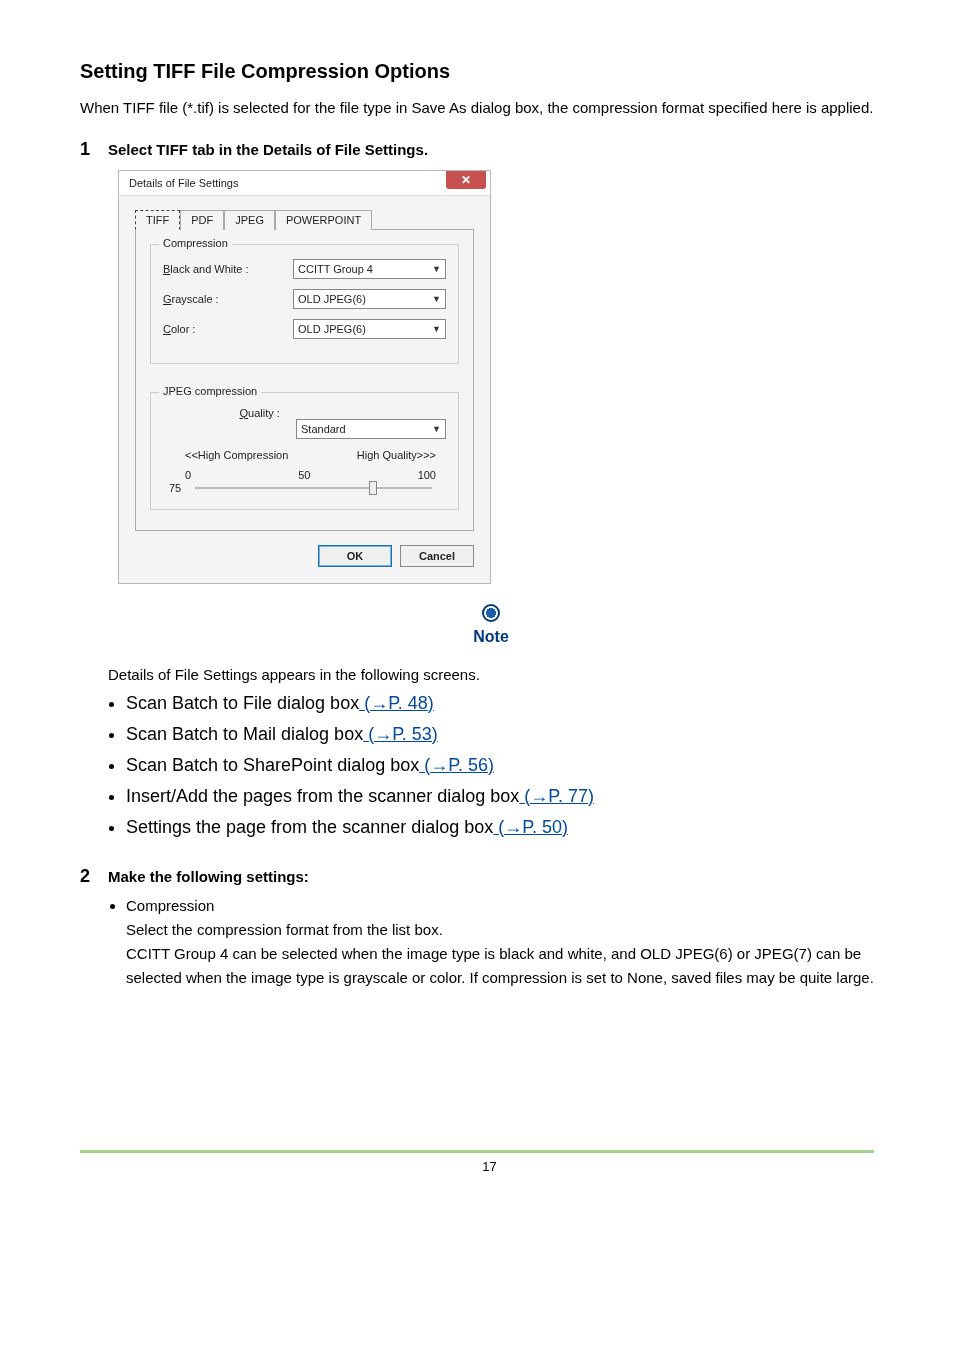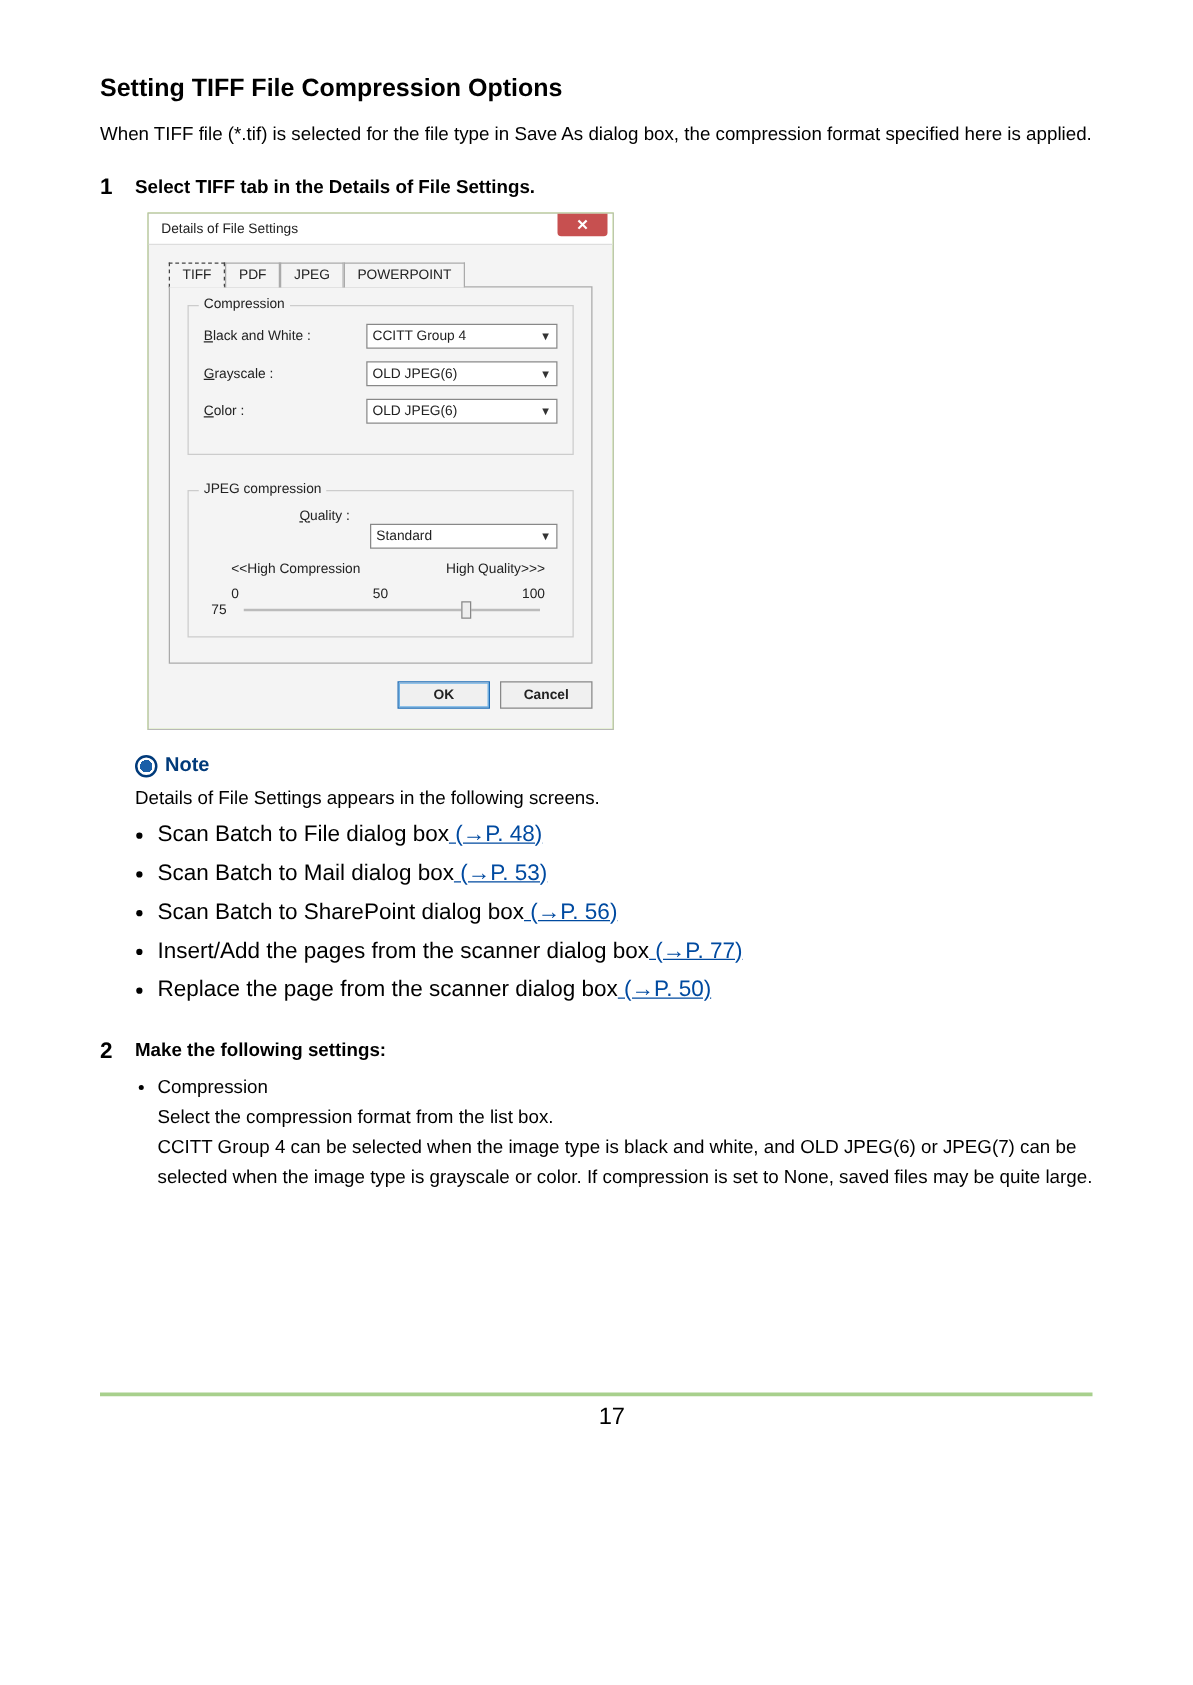--- a/index.html
+++ b/index.html
@@ -175,21 +175,22 @@
       display: flex;
       align-items: center;
       justify-content: center;
       font-size: 11px;
     }
     .win-btn.primary { border: 1px solid #1e6db7; box-shadow: inset 0 0 0 1px #6fb2e6; }
     .note-head {
       display: flex;
       align-items: center;
       gap: 6px;
-      margin: 10px 0 8px 0;
+      margin: 10px 0 20px 0;
+      flex-direction: column;
     }
     .note-icon {
       width: 18px;
       height: 18px;
       border: 2px solid #003a7a;
       border-radius: 50%;
       position: relative;
       background: radial-gradient(circle at center, #1a5fa8 0 5px, transparent 5px);
     }
     .note-label {
@@ -202,21 +203,21 @@
     ul.bullets li { margin: 10px 0; font-size: 18px; }
     .link { color: #004aa0; text-decoration: underline; }
     .sub-bullets { margin: 6px 0 0 18px; padding: 0; list-style: disc; }
     .sub-bullets li { margin: 4px 0; font-size: 15px; }
     .sub-indent { margin-left: 18px; font-size: 15px; line-height: 1.6; }
     .footer-line {
       height: 3px;
       background: #a8d08d;
       margin: 120px 80px 6px 80px;
     }
-    .page-num { text-align: center; font-size: 19px; padding-bottom: 20px; margin-left: 25px; }
+    .page-num { text-align: center; font-size: 13px; padding-bottom: 20px; margin-left: 25px; }
   </style>
 </head>
 <body>
 
 <div class="page">
   <h2 class="heading">Setting TIFF File Compression Options</h2>
   <p class="body-text">When TIFF file (*.tif) is selected for the file type in Save As dialog box, the compression format specified here is applied.</p>
 
   <div class="step-row">
     <div class="step-num">1</div>
@@ -300,21 +301,21 @@
     <div class="note-head">
       <div class="note-icon"></div>
       <div class="note-label">Note</div>
     </div>
     <div class="note-text">Details of File Settings appears in the following screens.</div>
     <ul class="bullets">
       <li><span>Scan Batch to File dialog box</span><a class="link"> (→P. 48)</a></li>
       <li><span>Scan Batch to Mail dialog box</span><a class="link"> (→P. 53)</a></li>
       <li><span>Scan Batch to SharePoint dialog box</span><a class="link"> (→P. 56)</a></li>
       <li><span>Insert/Add the pages from the scanner dialog box</span><a class="link"> (→P. 77)</a></li>
-      <li><span>Replace the page from the scanner dialog box</span><a class="link"> (→P. 50)</a></li>
+      <li><span>Settings the page from the scanner dialog box</span><a class="link"> (→P. 50)</a></li>
     </ul>
   </div>
 
   <div class="step-row" style="margin-top:28px;">
     <div class="step-num">2</div>
     <div class="step-title">Make the following settings:</div>
   </div>
   <div class="step-body">
     <ul class="sub-bullets">
       <li>Compression</li>

